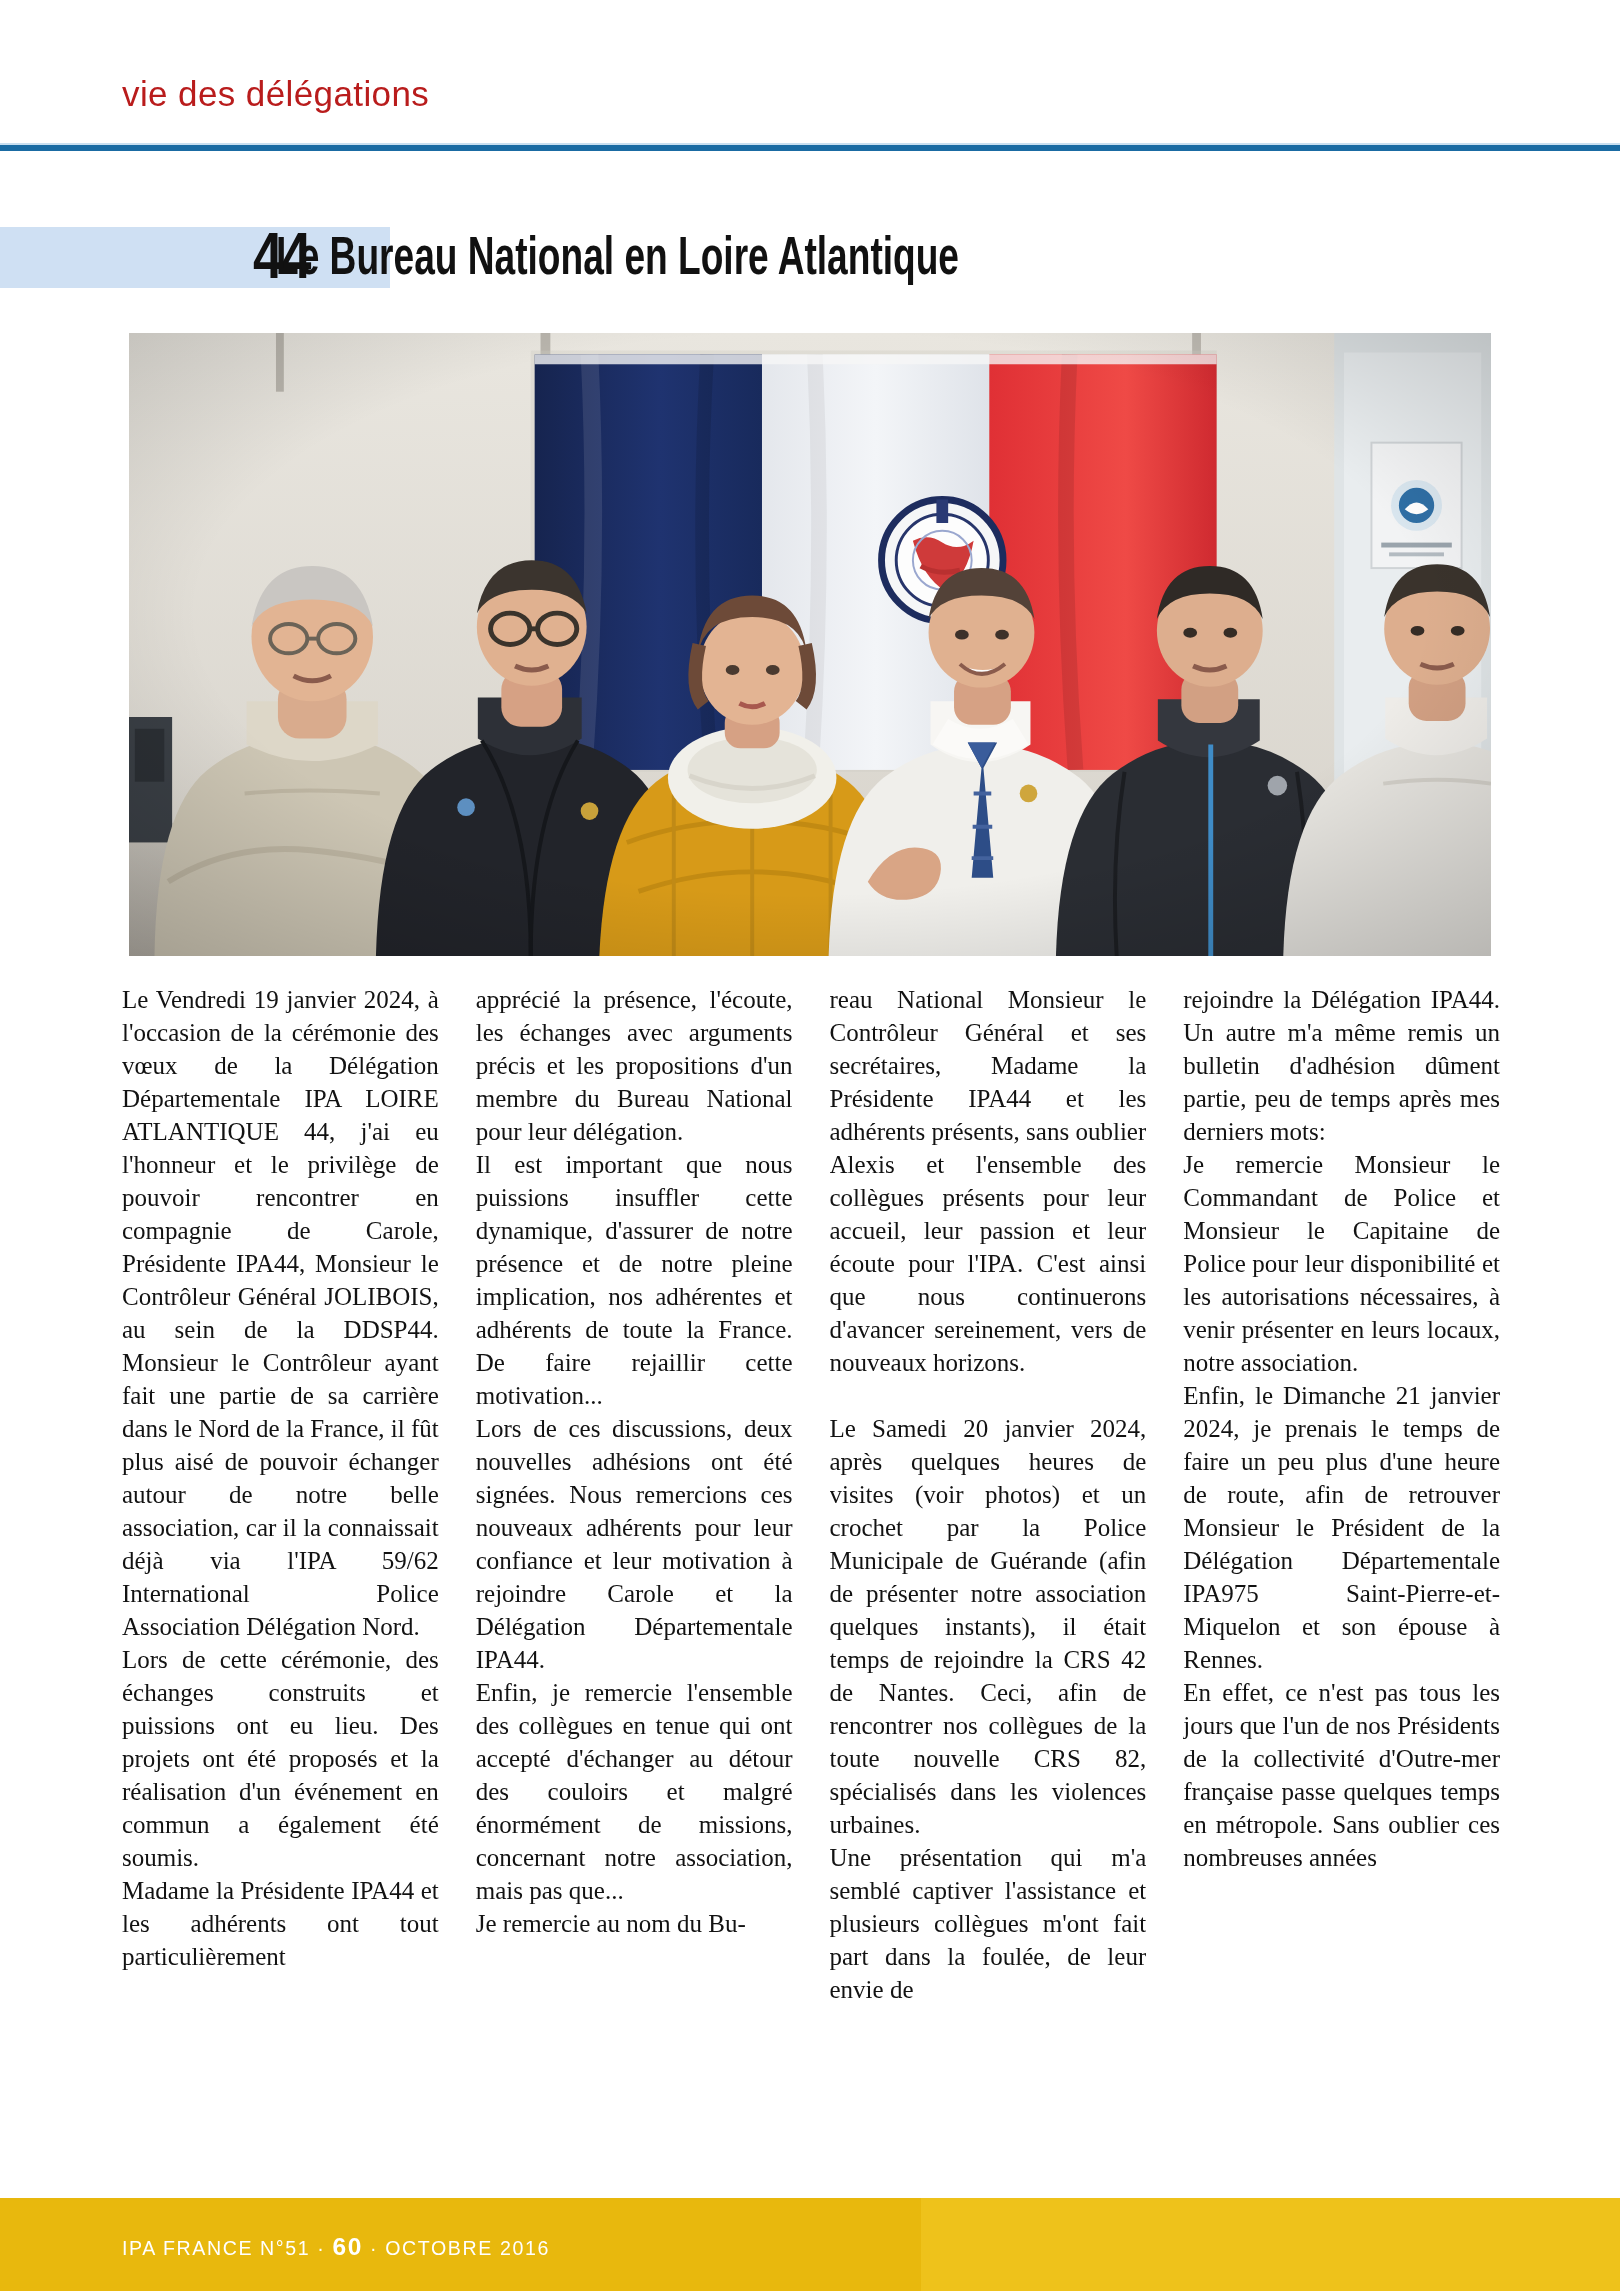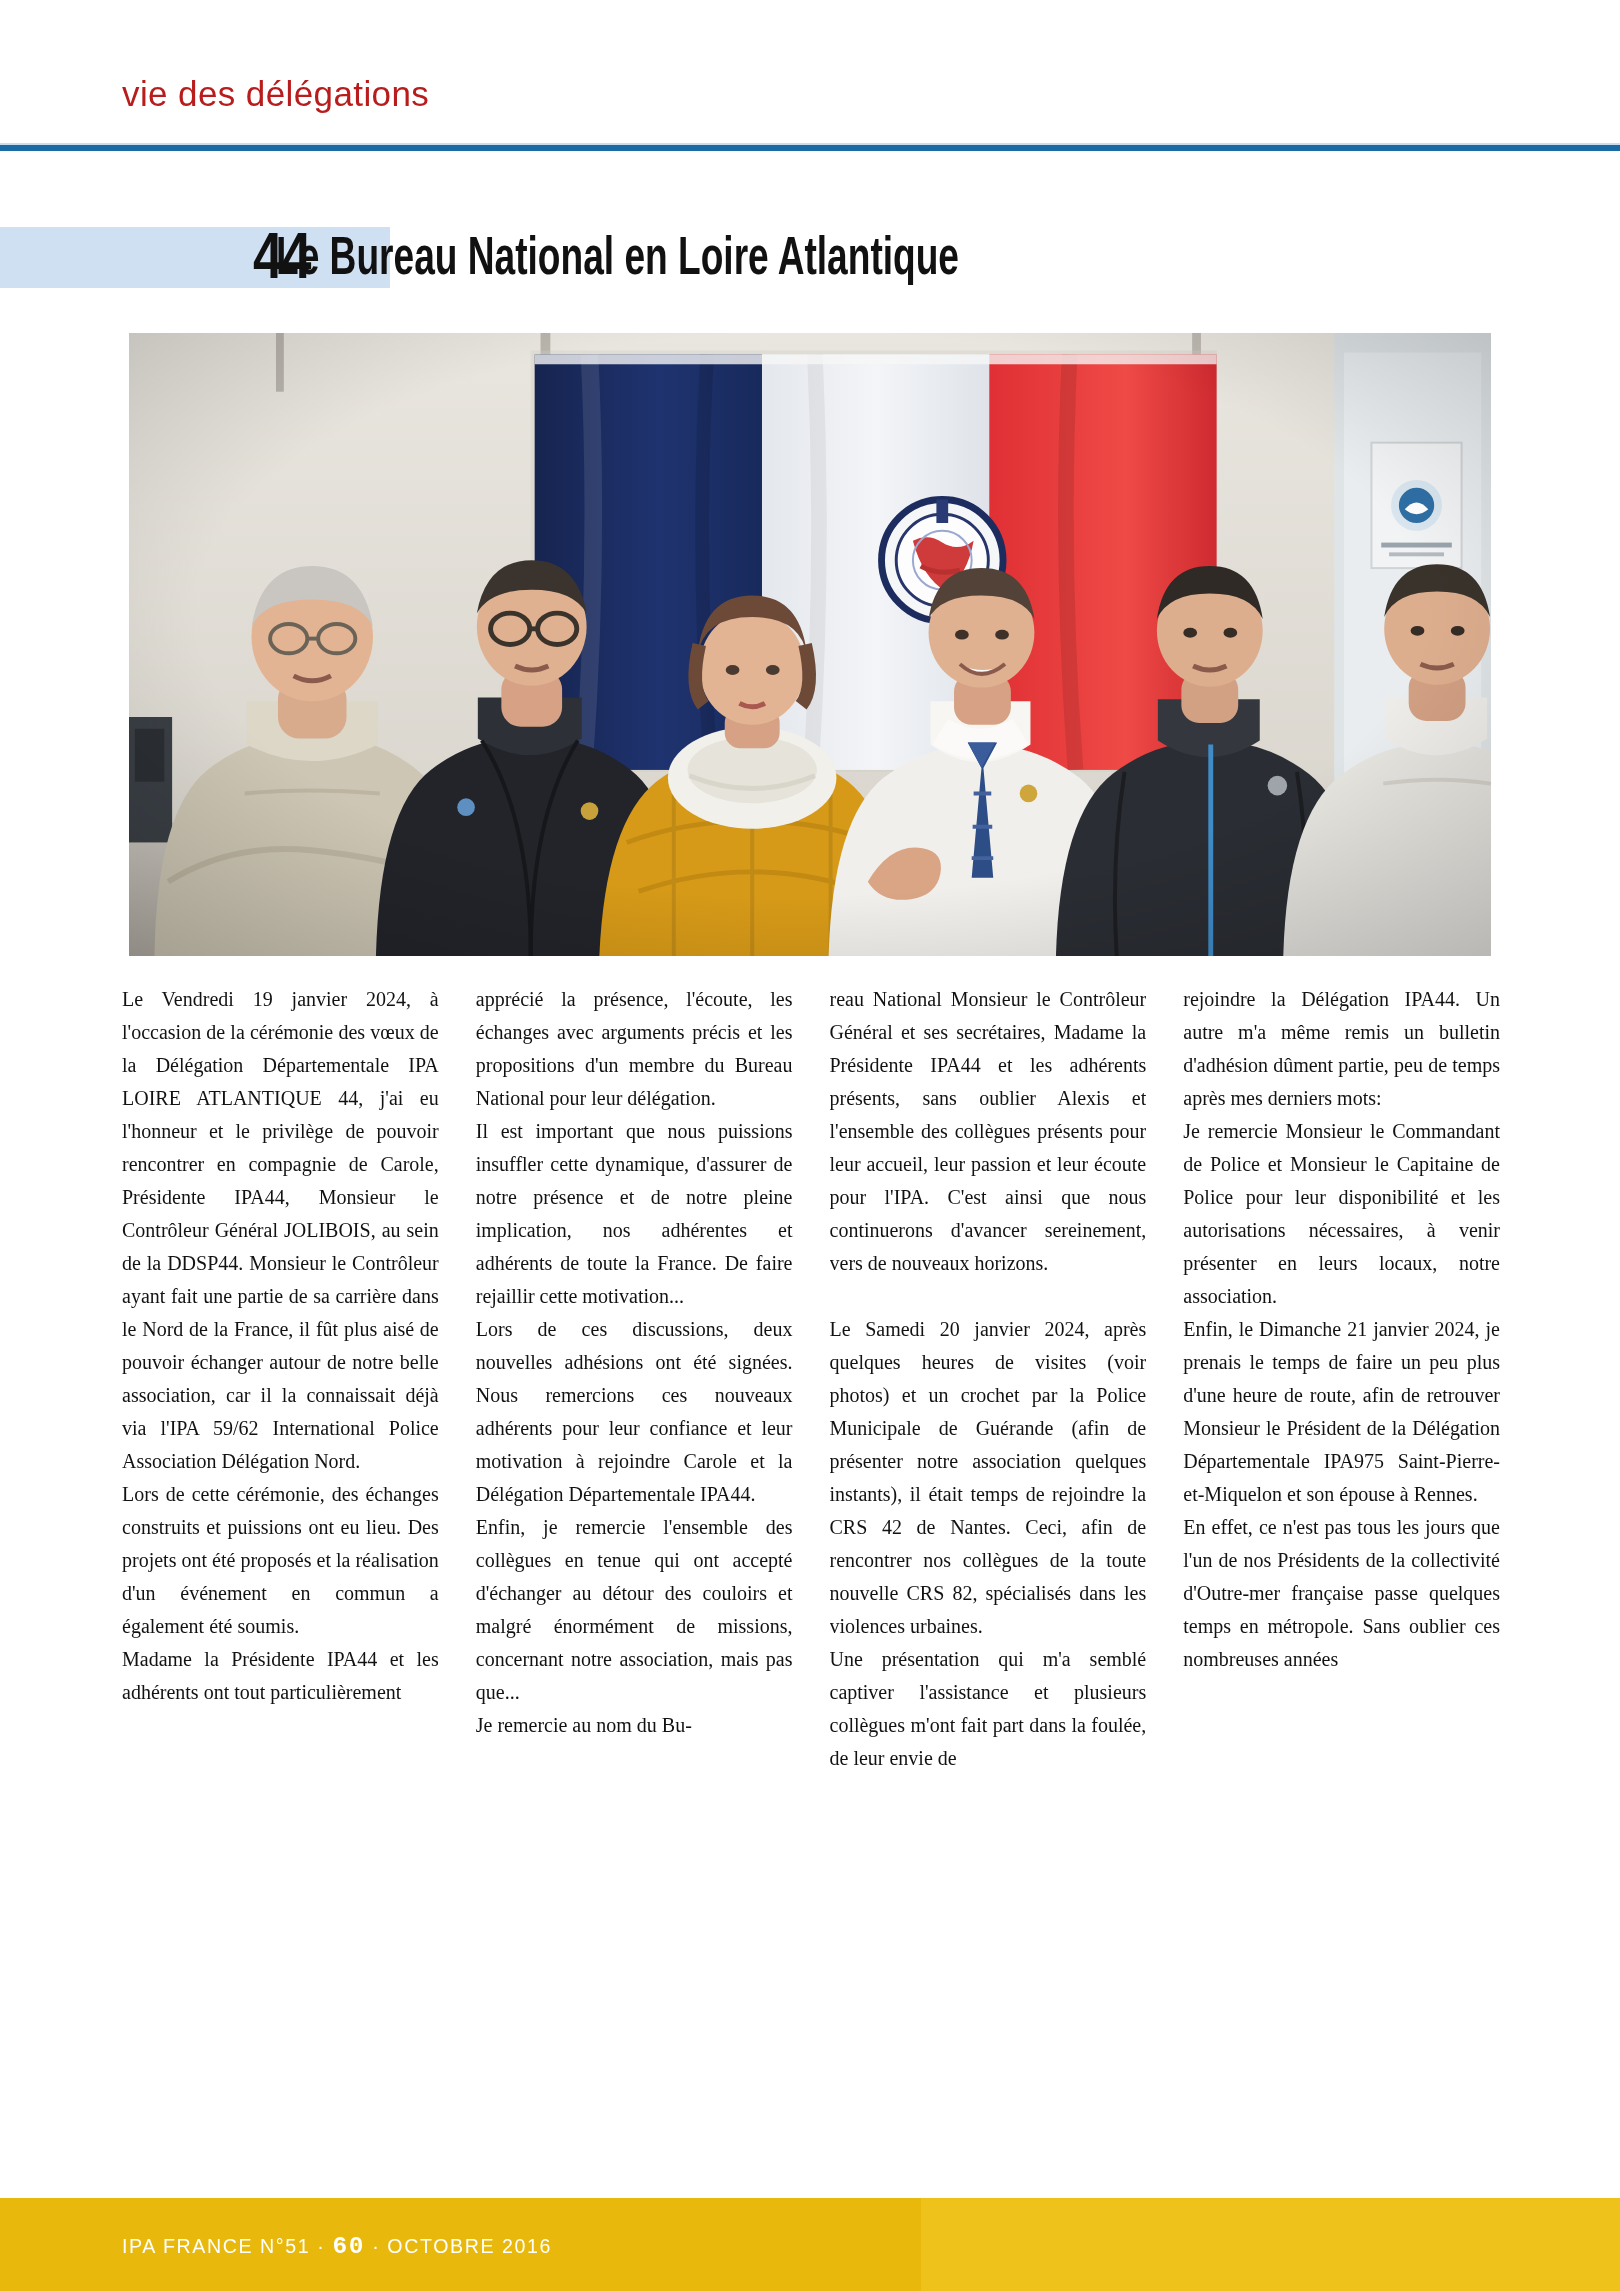--- a/index.html
+++ b/index.html
@@ -63,21 +63,21 @@
 
   
   .cols{
     position:absolute; left:122px; top:983px;
     width:1378px; height:1127px;
     display:flex; gap:37px;
   }
   .col{
     width:326px;
     font-family:"Liberation Serif", serif;
-    font-size:20px;
+    font-size:25px;
     line-height:33px;
     text-align:justify;
     color:#121212;
     overflow:hidden;
     hyphens:none;
   }
   .col p{margin:0;text-align:justify;}
   .col p.gap{margin-top:33px;}
   .col p:last-child{text-align:justify;}
 
@@ -90,21 +90,21 @@
     position:absolute;left:0;top:0;width:921px;height:94px;background:#e8b80d;
   }
   .footer-bar2{
     position:absolute;left:921px;top:0;width:699px;height:94px;background:#eec21b;
   }
   .footer-txt{
     position:absolute; left:122px; top:35px;
     font-family:"Liberation Sans", sans-serif;
     font-size:19.6px; letter-spacing:1.6px; color:#ffffff;
   }
-  .footer-txt b{font-size:24.5px;font-weight:700;font-family:Liberation Mono, monospace;}
+  .footer-txt b{font-size:24.5px;font-weight:700;}
 </style>
 </head>
 <body>
 
 <div class="page">
 
   <div class="kicker">vie des délégations</div>
   <div class="rule-wrap">
     <div class="rule-thin"></div>
     <div class="rule-thick"></div>

